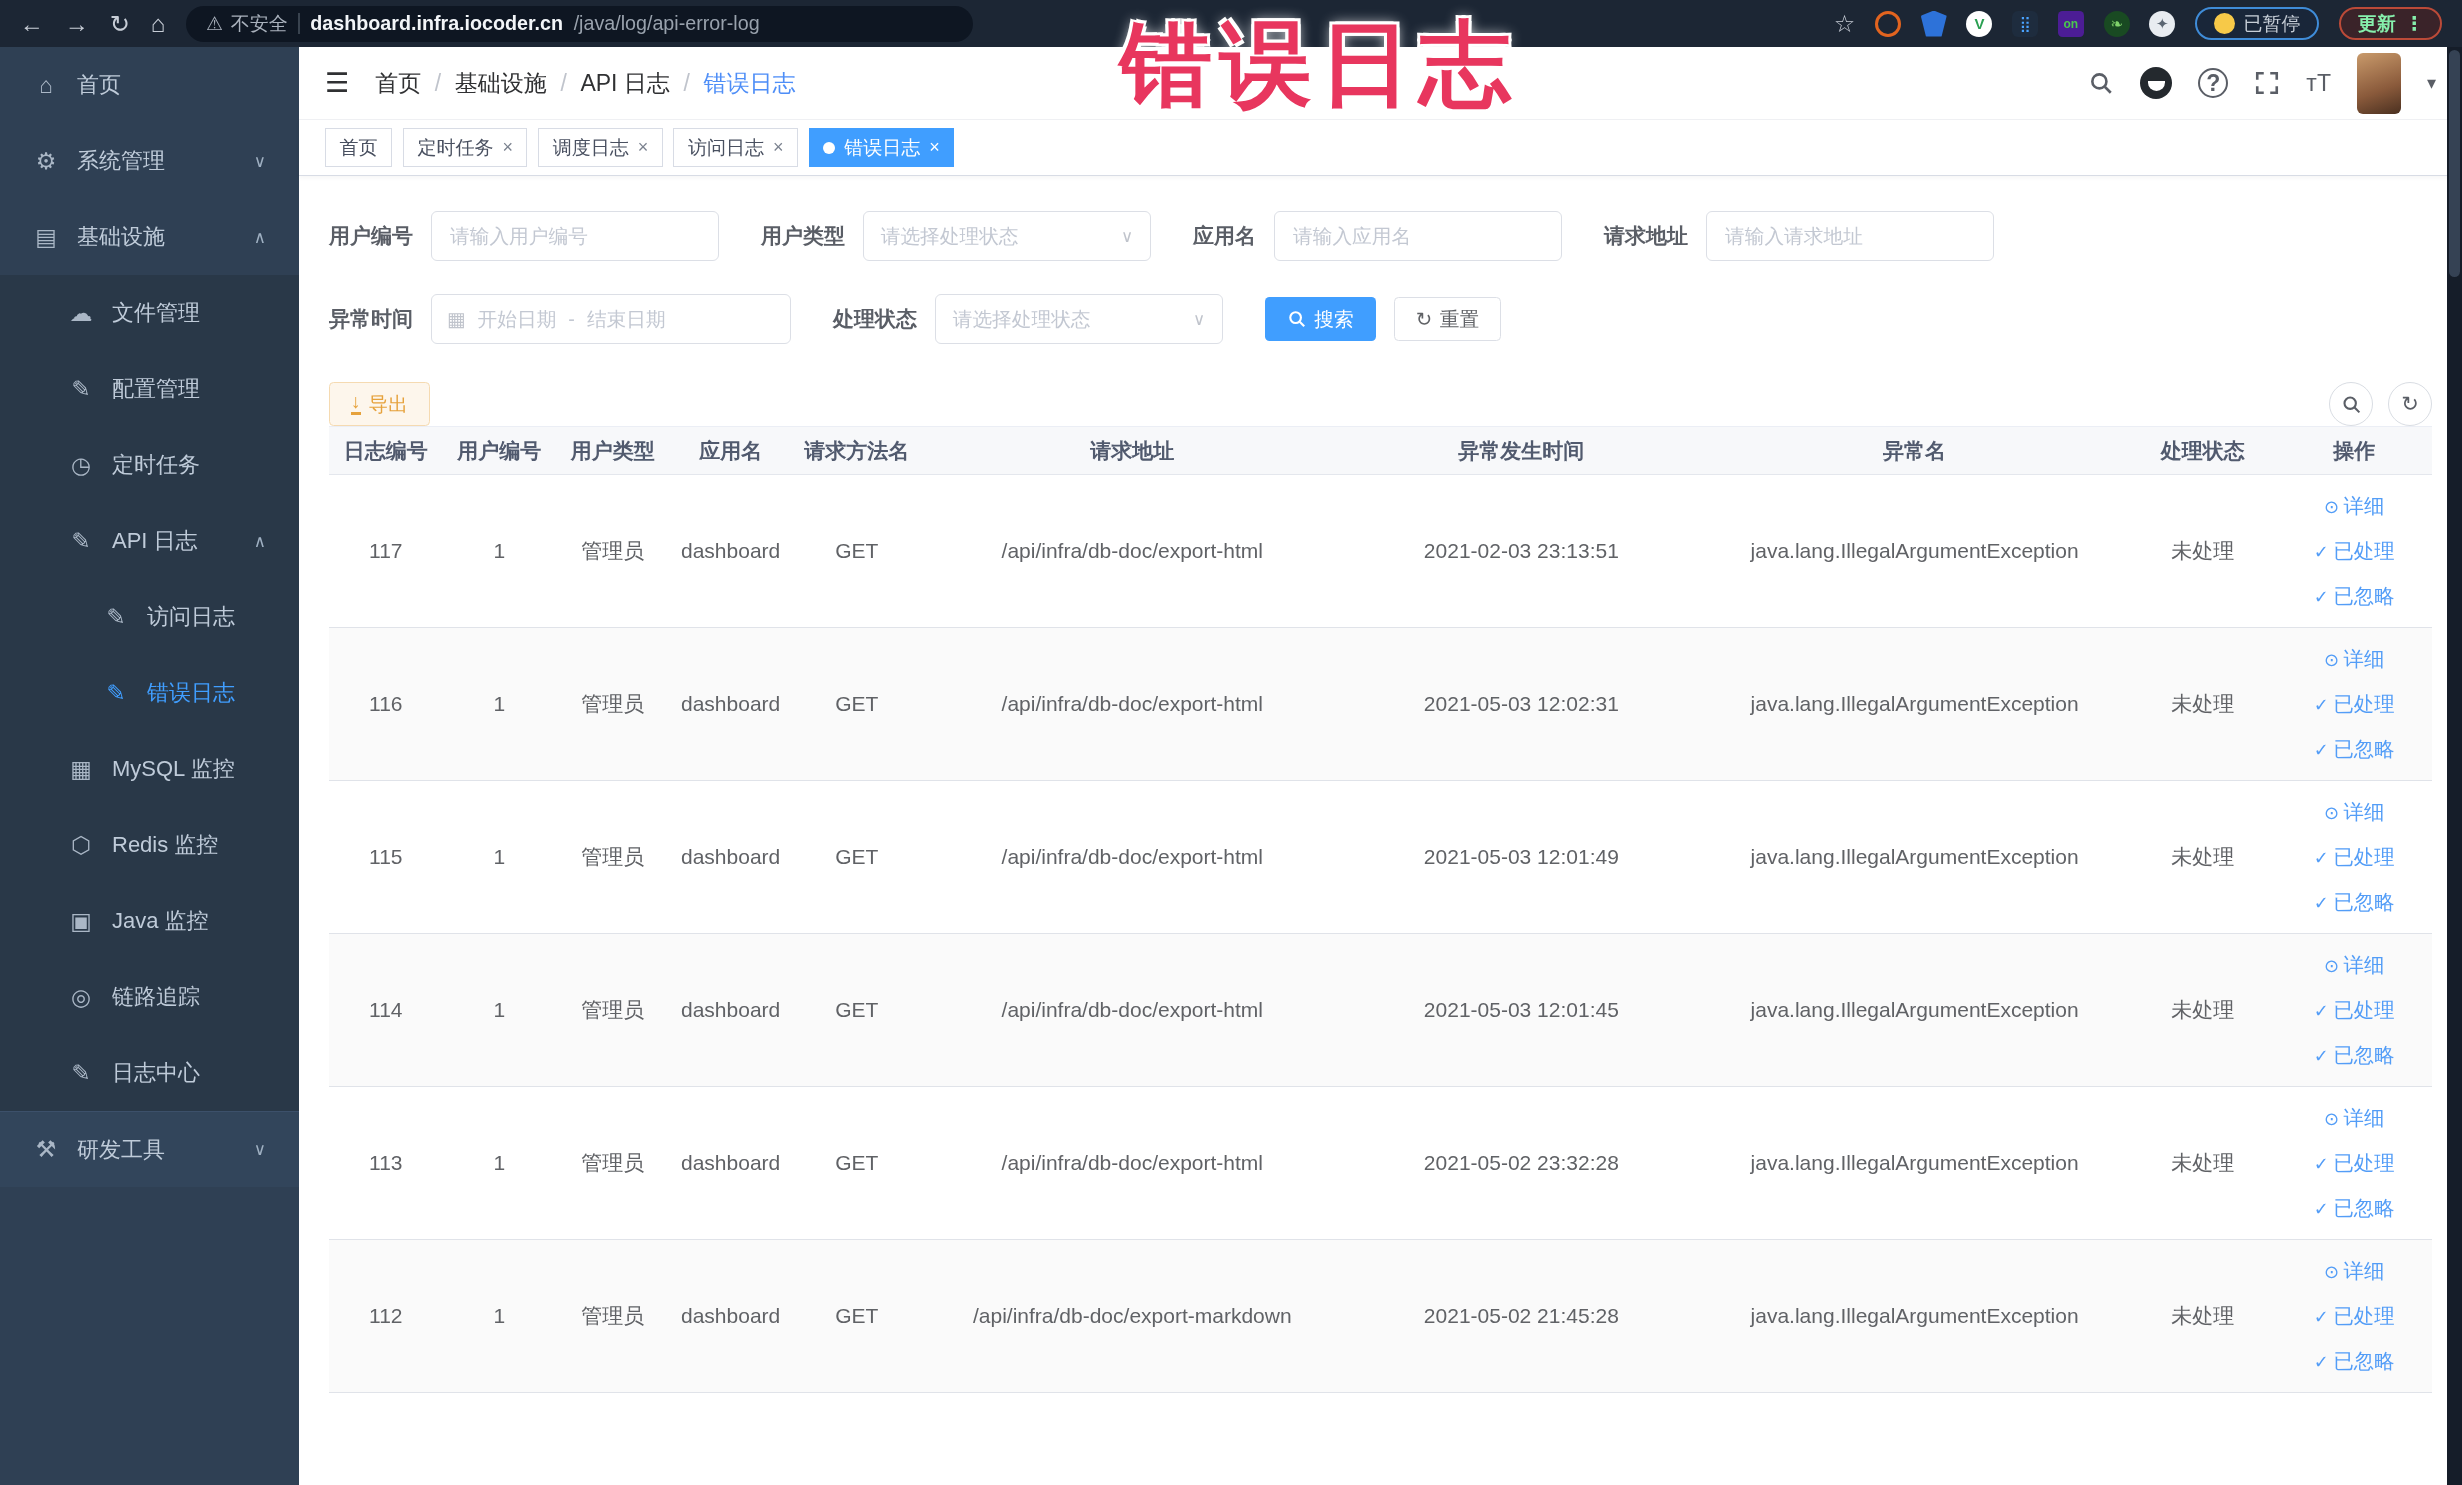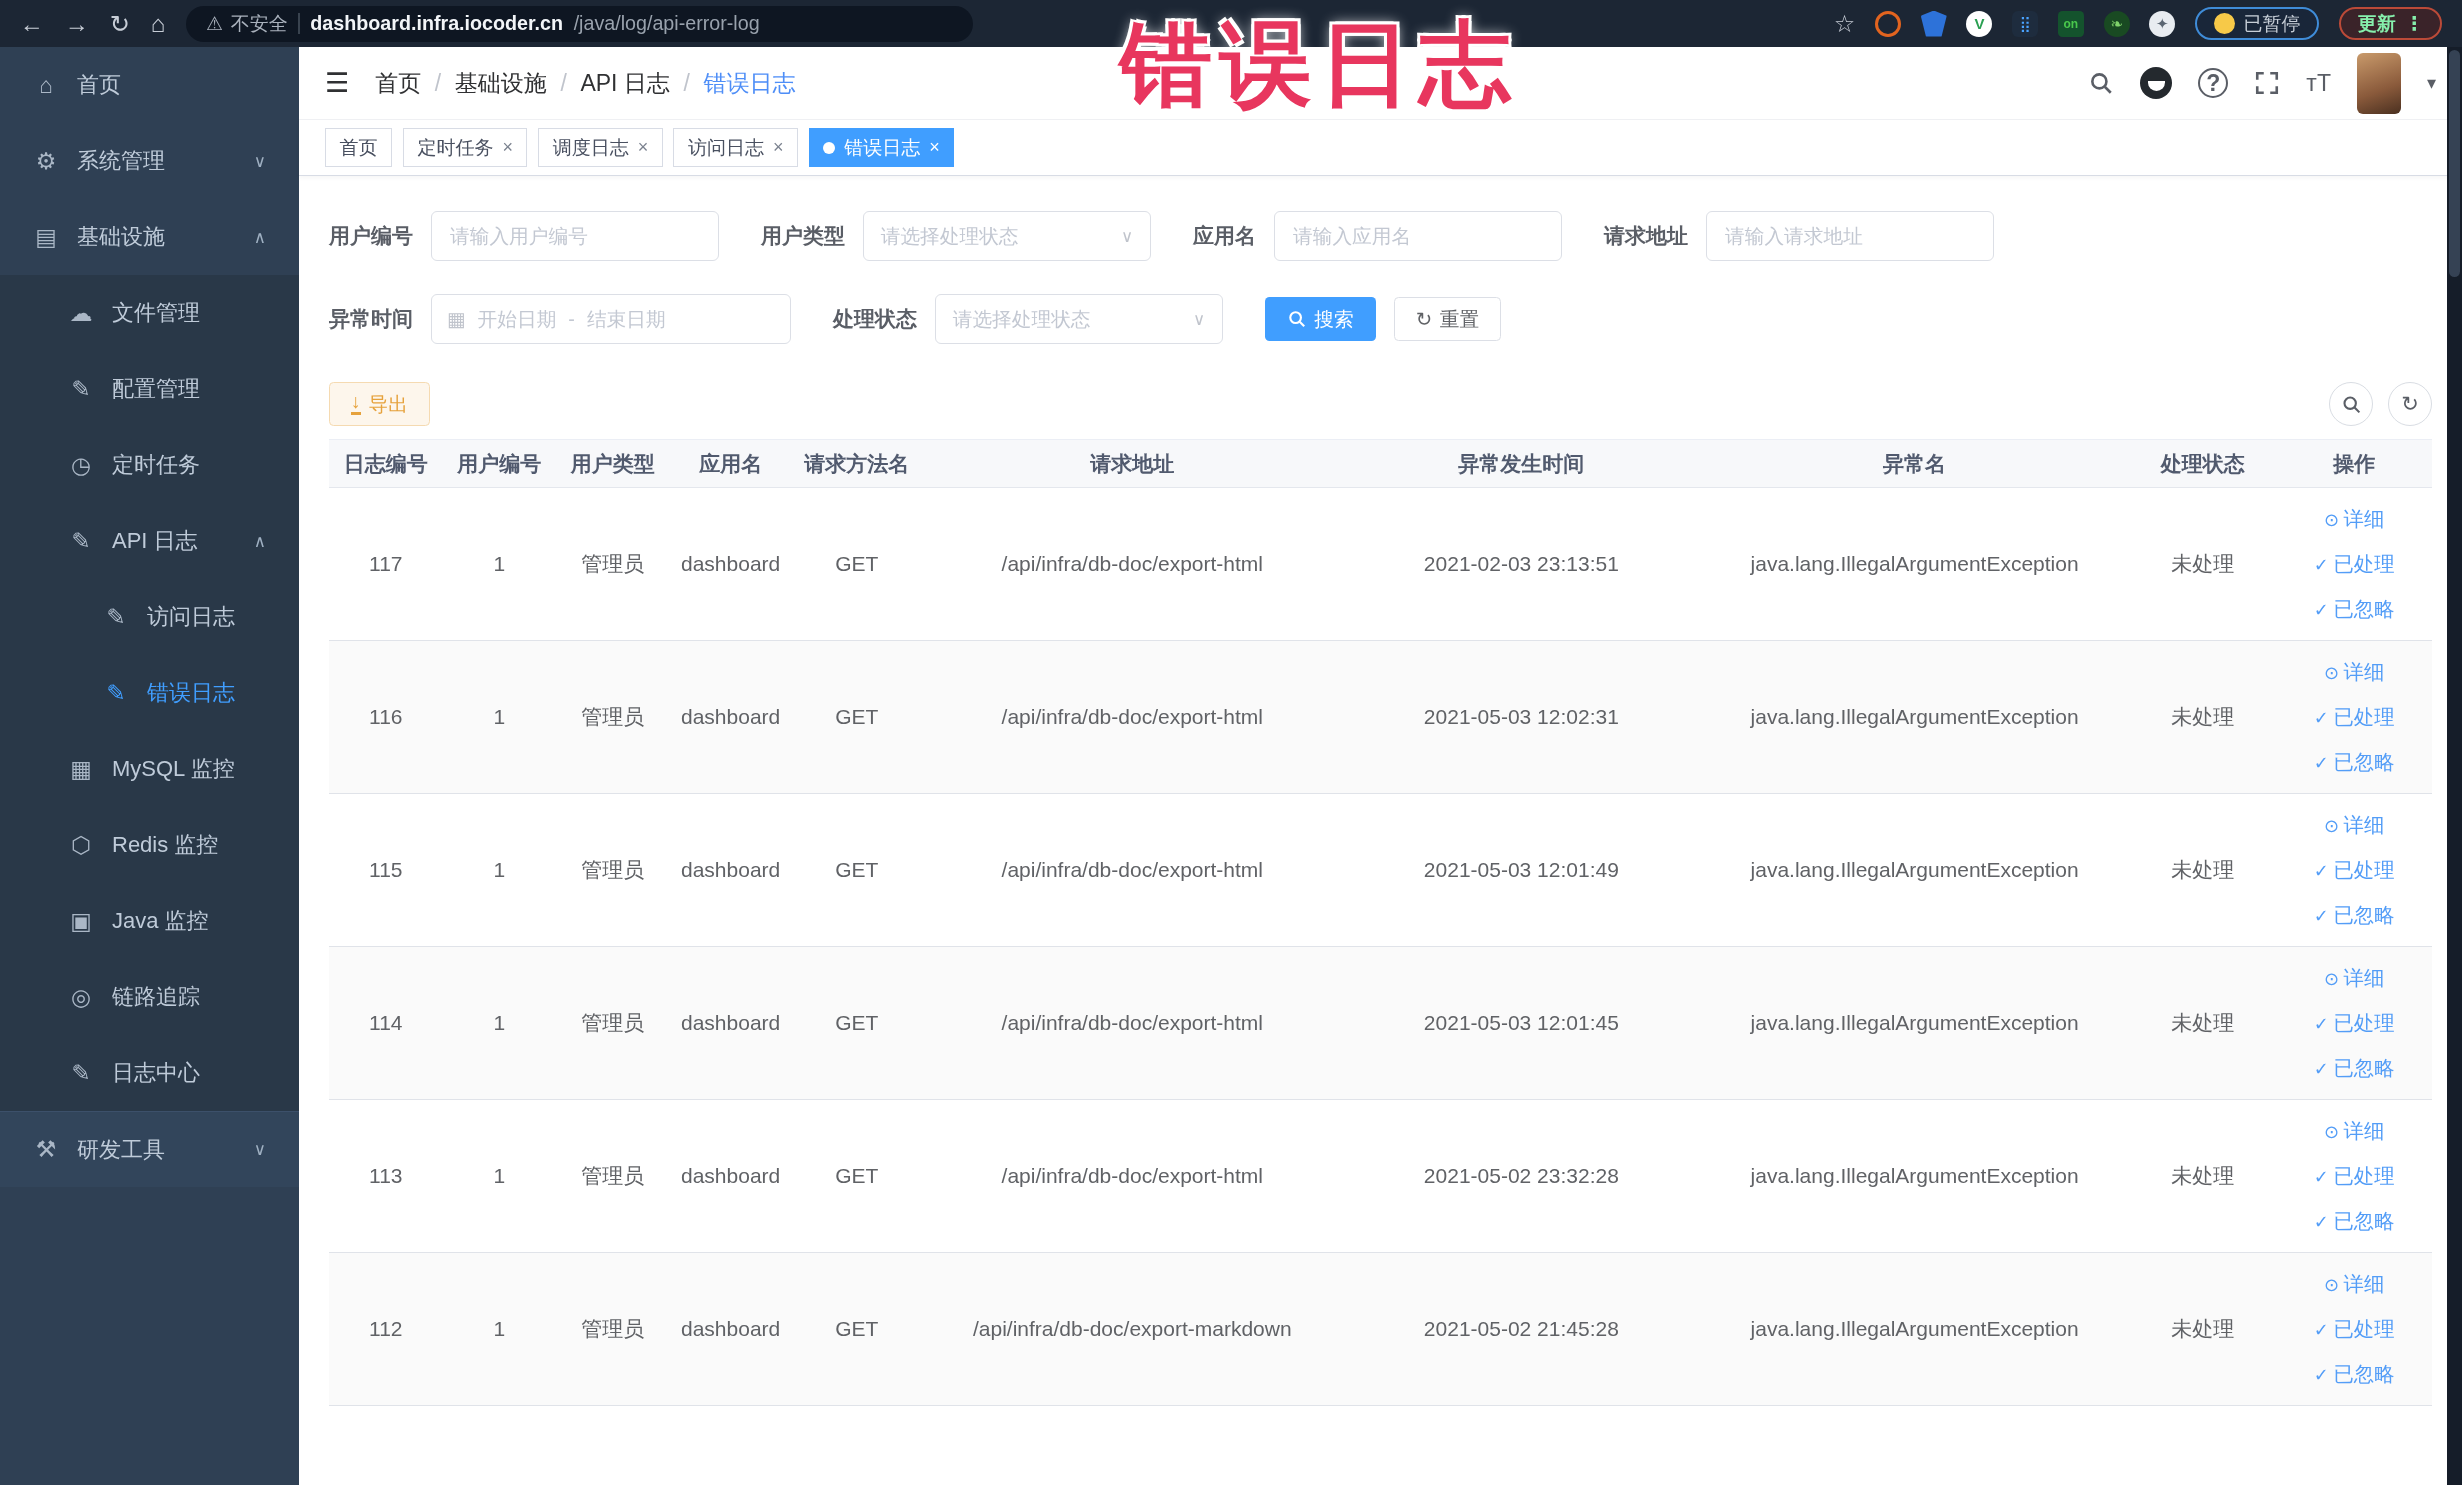--- a/index.html
+++ b/index.html
@@ -14,21 +14,21 @@
   .url-sec { color:#a9b1bc; font-size:19px; display:flex; align-items:center; gap:7.6px; }
   .url-sep { width:1.5px; height:21px; background:#39434f; }
   .url-host { color:#f2f5f8; font-size:19.7px; font-weight:bold; }
   .url-path { color:#99a2ad; font-size:19.7px; }
   .chrome-right { margin-left:auto; display:flex; align-items:center; gap:19.7px; }
   .ext { width:26px; height:26px; border-radius:6px; display:inline-flex; align-items:center; justify-content:center; font-size:15px; color:#fff; }
   .ext-orange { background:transparent; border:3.8px solid #e2641f; border-radius:50%; }
   .ext-shield { background:#2d72d9; clip-path:polygon(50% 0,100% 20%,80% 100%,20% 100%,0 20%); }
   .ext-vcircle { background:#fff; border-radius:50%; color:#2aa052; font-weight:bold; }
   .ext-grid { background:#1e2c3e; color:#4aa3ff; }
-  .ext-on { background:#14532d; color:#49c84c; font-size:12px; font-weight:bold; border-radius:4.5px; }
+  .ext-on { background:#4c1d95; color:#49c84c; font-size:12px; font-weight:bold; border-radius:4.5px; }
   .ext-leaf { background:#194a22; border-radius:50%; color:#7fd26a; }
   .ext-puzzle { background:#e8ecf1; border-radius:50%; color:#5a6572; }
   .pill { height:33px; border-radius:18px; display:flex; align-items:center; gap:9px; padding:0 16.7px; font-size:19px; }
   .pill-paused { border:2.3px solid #3f8cd8; color:#c6cdd6; background:rgba(20,40,70,.35); }
   .pill-emoji { width:21px; height:21px; border-radius:50%; background:#f7c948; display:inline-block; }
   .pill-update { border:2.3px solid #bb4a38; color:#86efac; background:rgba(104,32,24,.4); font-weight:bold; }
 
   
   .app { display:flex; height:1439px; }
   .sidebar { width:299px; background:#2f4054; flex:0 0 auto; display:flex; flex-direction:column; }
@@ -89,21 +89,21 @@
   .btn { height:44px; border-radius:4.5px; font-size:19.7px; display:inline-flex; align-items:center; gap:7.6px; padding:0 21px; cursor:pointer; border:0.8px solid transparent; }
   .btn-primary { background:#409eff; color:#fff; }
   .btn-plain { background:#fff; border-color:#dcdfe6; color:#606266; }
   .btn-warn-plain { background:#fdf6ec; border-color:#f5dab1; color:#e6a23c; height:44px; }
   .toolbar-row { display:flex; align-items:center; margin-top:38px; }
   .circle-btns { margin-left:auto; display:flex; gap:15px; }
   .circle-btn { width:44px; height:44px; border-radius:50%; border:0.8px solid #d9dde3; background:#fff; display:flex; align-items:center; justify-content:center; color:#5a5e66; font-size:21px; cursor:pointer; }
   .icon-dl { display:inline-block; line-height:.9; border-bottom:3px solid currentColor; padding-bottom:0.8px; }
 
   
-  table.grid { width:100%; border-collapse:collapse; margin-top:13px; table-layout:fixed; }
+  table.grid { width:100%; border-collapse:collapse; margin-top:0; table-layout:fixed; }
   .grid th { height:48px; background:#f7f8fa; color:#515a6e; font-size:21px; font-weight:bold; border-bottom:0.8px solid #e4e7ed; border-top:0.8px solid #ebeef5; }
   .grid td { height:153px; text-align:center; font-size:21px; color:#606266; border-bottom:0.8px solid #e0e3e9; word-break:break-all; }
   .grid tr.striped td { background:#fafafa; }
   .act-link { color:#539df7; font-size:20.4px; line-height:44px; display:block; cursor:pointer; white-space:nowrap; }
   .act-link .a-ico { font-size:18px; margin-right:4.5px; }
 
   
   .scroll-strip { position:absolute; top:47px; right:0; width:15px; height:1439px; background:#151d29; }
   .scroll-thumb { position:absolute; top:3px; left:2.3px; width:10.6px; height:227px; border-radius:6px; background:#354254; }
   .annotation { position:absolute; left:1120px; top:13.6px; font-size:92px; font-weight:bold; letter-spacing:7.6px; line-height:1.1;

